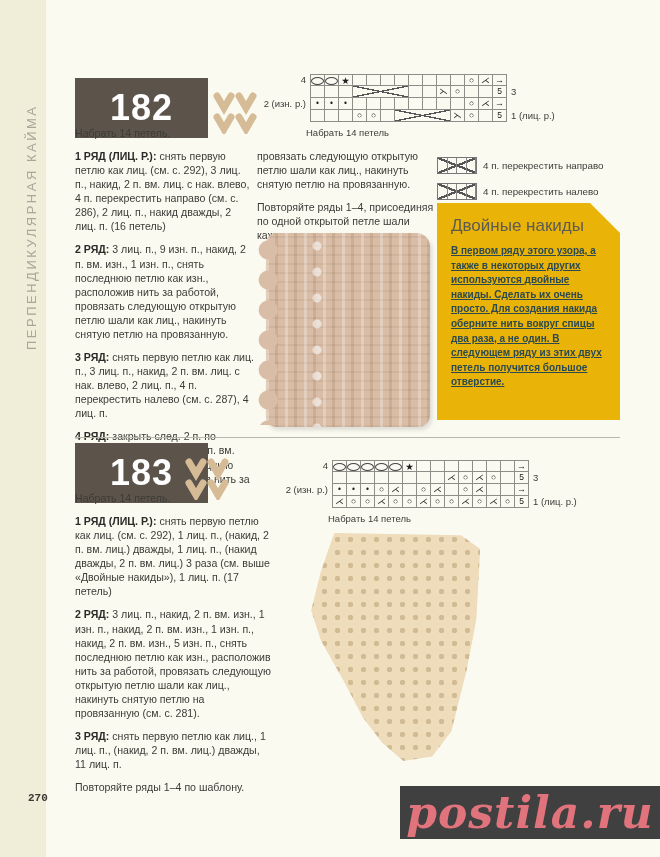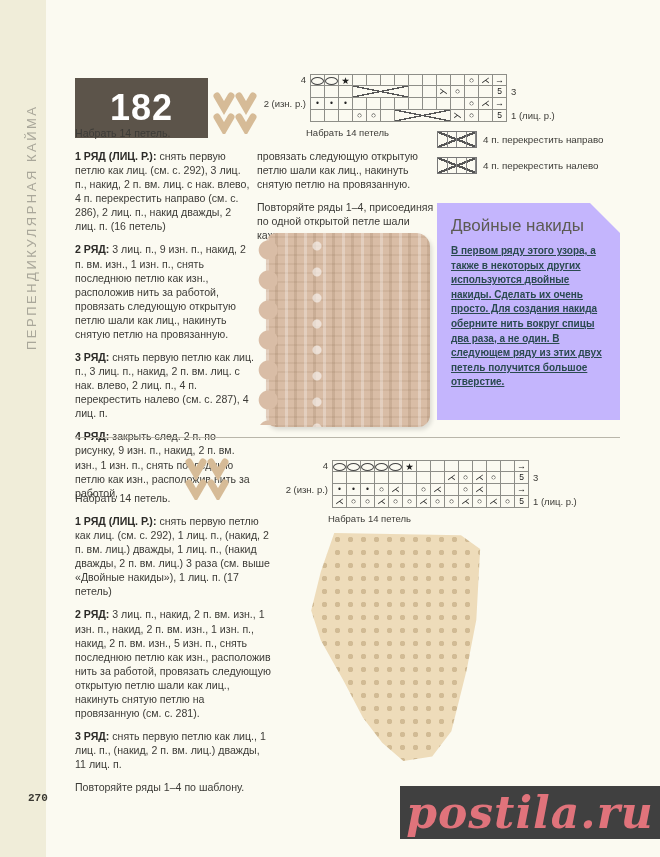--- a/index.html
+++ b/index.html
@@ -47,31 +47,31 @@
   .cell.star{font-size:9.5px;}
   .cell.arr{font-size:9px;}
   .cell .oval{display:block;width:11px;height:6px;border:1px solid #444;border-radius:50%;
         margin:2px auto 0 auto;}
   .cell.cable{background:
       linear-gradient(to top right, transparent 47%, #555 47%, #555 53%, transparent 53%),
       linear-gradient(to bottom right, transparent 47%, #555 47%, #555 53%, transparent 53%);}
   .ccap{text-align:left;width:196px;margin-left:52px;margin-top:3px;font-size:9.5px;}
 
   
-  .legend{position:absolute;left:437px;top:131px;width:185px;}
+  .legend{position:absolute;left:437px;top:157px;width:185px;}
   .legrow{display:flex;align-items:center;margin-bottom:9px;}
   .legsym{width:38px;height:15px;border:1px solid #777;margin-right:6px;flex:none;
       background:
       repeating-linear-gradient(90deg, transparent 0 8.5px, #888 8.5px 9.5px),
       linear-gradient(to top right, transparent 46%, #555 46%, #555 54%, transparent 54%),
       linear-gradient(to bottom right, transparent 46%, #555 46%, #555 54%, transparent 54%);}
   .leglabel{font-size:9.8px;color:#3c3b37;}
 
   
-  .tipbox{position:absolute;left:437px;top:203px;width:183px;height:217px;background:#c4b5fd;
+  .tipbox{position:absolute;left:437px;top:203px;width:183px;height:217px;background:#eab308;
       clip-path:polygon(0 0, calc(100% - 30px) 0, 100% 30px, 100% 100%, 0 100%);
       box-sizing:border-box;padding:13px 14px;}
   .tipbox h3{margin:0 0 9px 0;font-size:17px;line-height:1.12;font-weight:normal;color:#5c5b53;}
   .tipbox .tipbody{font-size:10px;line-height:1.46;font-weight:bold;color:#2a4a50;text-decoration:underline;}
 
   
   .swatch182{position:absolute;left:266px;top:233px;width:164px;height:194px;
       background-color:#d9bda6;
       background-image:
         repeating-linear-gradient(90deg, rgba(255,255,255,.28) 0 3px, transparent 3px 9px,
@@ -218,20 +218,21 @@
 
   <div class="tipbox">
     <h3>Двойные накиды</h3>
     <div class="tipbody">В первом ряду этого узора, а также в некоторых других используются двойные накиды. Сделать их очень просто. Для создания накида оберните нить вокруг спицы два раза, а не один. В следующем ряду из этих двух петель получится большое отверстие.</div>
   </div>
 
   <div class="swatch182"></div>
 
   <div class="divider"></div>
 
+  <div class="numbox p183">183</div>
   <svg class="yarnicon p183" viewBox="0 0 46 42">
     <g fill="none" stroke="#d6bb97" stroke-width="7" stroke-linecap="round">
       <path d="M5 4 L12 16 L19 4"></path>
         <path d="M27 4 L34 16 L41 4"></path>
       <path d="M5 25 L12 37 L19 25"></path>
         <path d="M27 25 L34 37 L41 25"></path>
     </g>
   </svg>
   <div class="caston p183">Набрать 14 петель.</div>
   <div class="col c183a" id="col183a">

